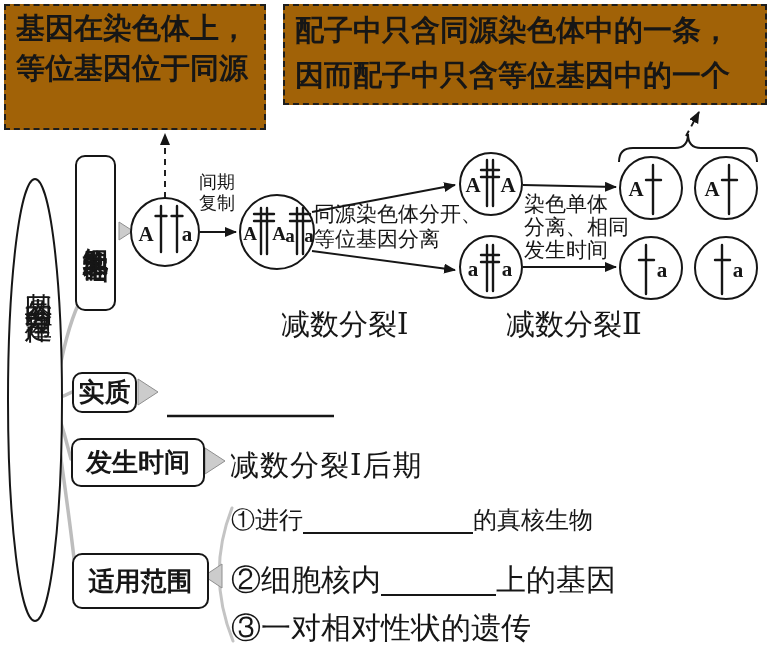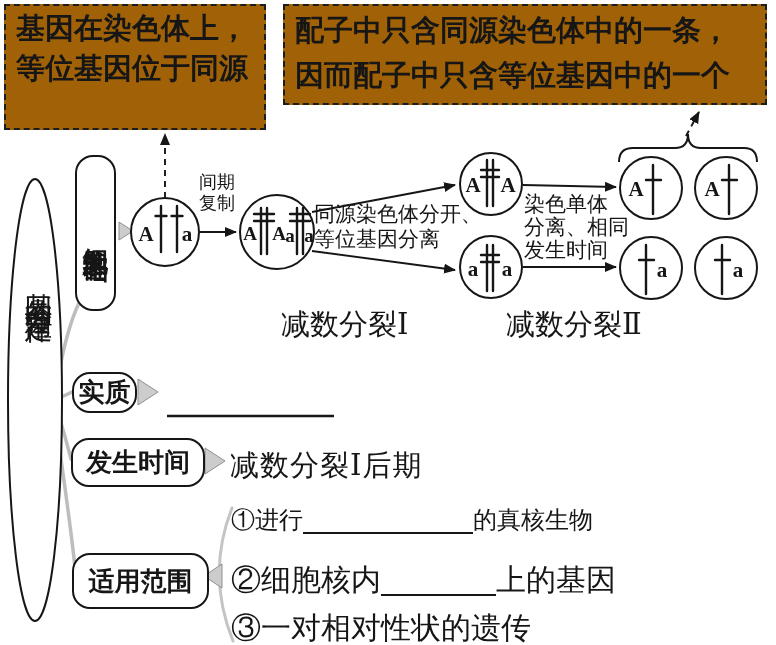--- a/index.html
+++ b/index.html
@@ -3,21 +3,21 @@
 <meta charset="utf-8">
 <style>
   html,body{margin:0;padding:0;background:#fff;}
   #stage{position:relative;width:776px;height:645px;background:#fff;overflow:hidden;
          font-family:"Liberation Serif","DejaVu Serif",serif;color:#161616;}
   .abs{position:absolute;}
   .note-box{position:absolute;border:2px dashed #1d1d1d;box-sizing:border-box;background:#a16207;}
   .note-line{font-size:29px;font-weight:bold;white-space:nowrap;padding-left:10px;}
   .left-note .note-line{line-height:40px;}
   .right-note .note-line{line-height:45px;}
-  .branch-box{position:absolute;border:2.5px solid #161616;border-radius:18px;
+  .branch-box{position:absolute;border:2.5px solid #161616;border-radius:10px;
               display:flex;align-items:center;justify-content:center;
               font-weight:bold;box-sizing:border-box;background:#fff;}
   .vert{writing-mode:vertical-rl;}
   .lbl{position:absolute;font-weight:normal;white-space:nowrap;}
   .blank{display:inline-block;height:0;border-bottom:2.5px solid #161616;vertical-align:-6px;}
   .b170{width:170px}.b115{width:115px}
   svg text{font-family:"Liberation Serif","DejaVu Serif",serif;font-weight:bold;fill:#161616;}
 </style>
 </head>
 <body>

